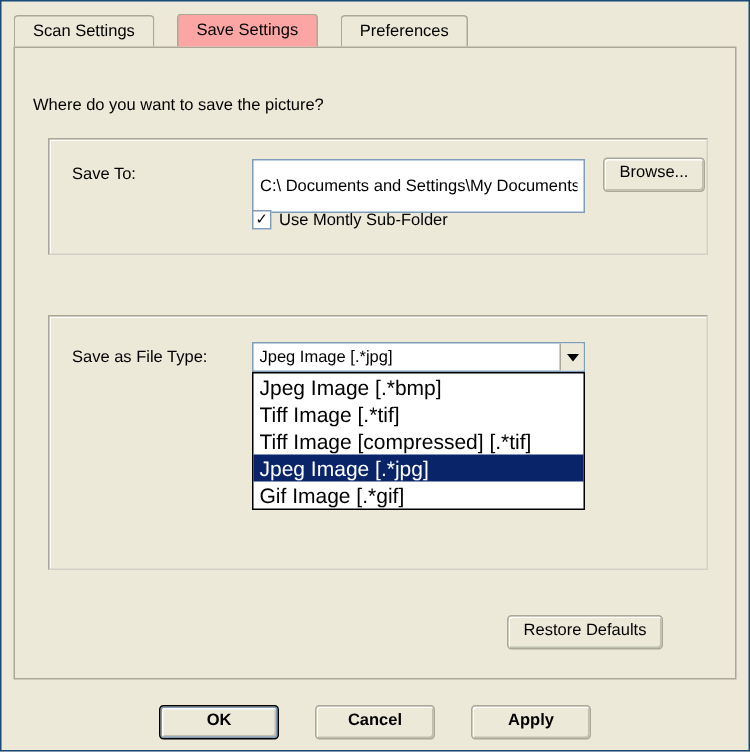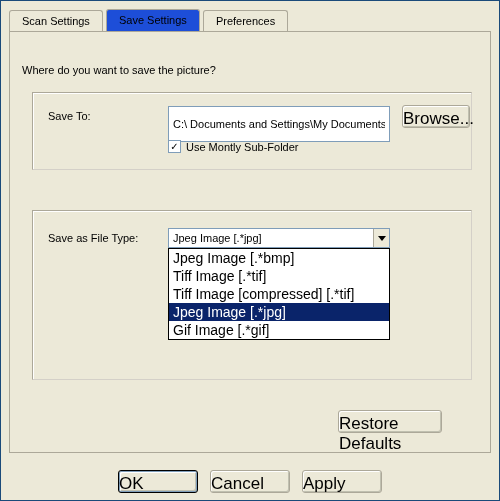--- a/index.html
+++ b/index.html
@@ -21,24 +21,24 @@
   .tab {
     display:inline-block;
     padding:4px 12px 4px 12px;
     border:1px solid #aca899;
     border-bottom:none;
     background:#ece9d8;
     position:relative;
     top:1px;
     border-radius:3px 3px 0 0;
     cursor:default;
-    margin-right:0px;
+    margin-right:12px;
   }
   .tab.active {
-    background:#1d4ed8;
+    background:#fca5a5;
     top:0;
     padding-bottom:5px;
     z-index:3;
   }
   .tab.inactive {
     background:#ece9d8;
   }
   .tab-panel {
     margin:0 8px 17px 8px;
     border:1px solid #aca899;
@@ -61,21 +61,22 @@
     font-family:inherit;
     font-size:11px;
     height:20px;
   }
   .btn {
     position:absolute;
     background:#ece9d8;
     border:1px solid #aca899;
     border-radius:3px;
     font-family:inherit;
-    font-size:17px;
+    font-size:11px;
+    text-align:center;
     padding:3px 0;
     height:23px;
     box-shadow: inset 1px 1px 0 #fff, inset -1px -1px 0 #c0c0b0;
     cursor:default;
   }
   .checkbox-wrap {
     position:absolute;
     display:flex;
     align-items:center;
     gap:5px;
@@ -138,21 +139,22 @@
     border-left-color:#aca899;
     box-shadow: inset 1px 1px 0 #fff;
   }
   .bottom-bar {
     position:absolute;
     left:0; right:0; bottom:0;
     height:38px;
     display:flex;
     justify-content:center;
     align-items:center;
-    gap:12px;
+    gap:24px;
+    font-weight:bold;
   }
   .bottom-bar .btn { position:static; width:80px; }
   .bottom-bar .btn.ok {
     border:1px solid #000;
     box-shadow: inset 0 0 0 1px #7f9db9, inset 2px 2px 0 #fff, inset -2px -2px 0 #c0c0b0;
   }
 </style>
 </head>
 <body>
 

